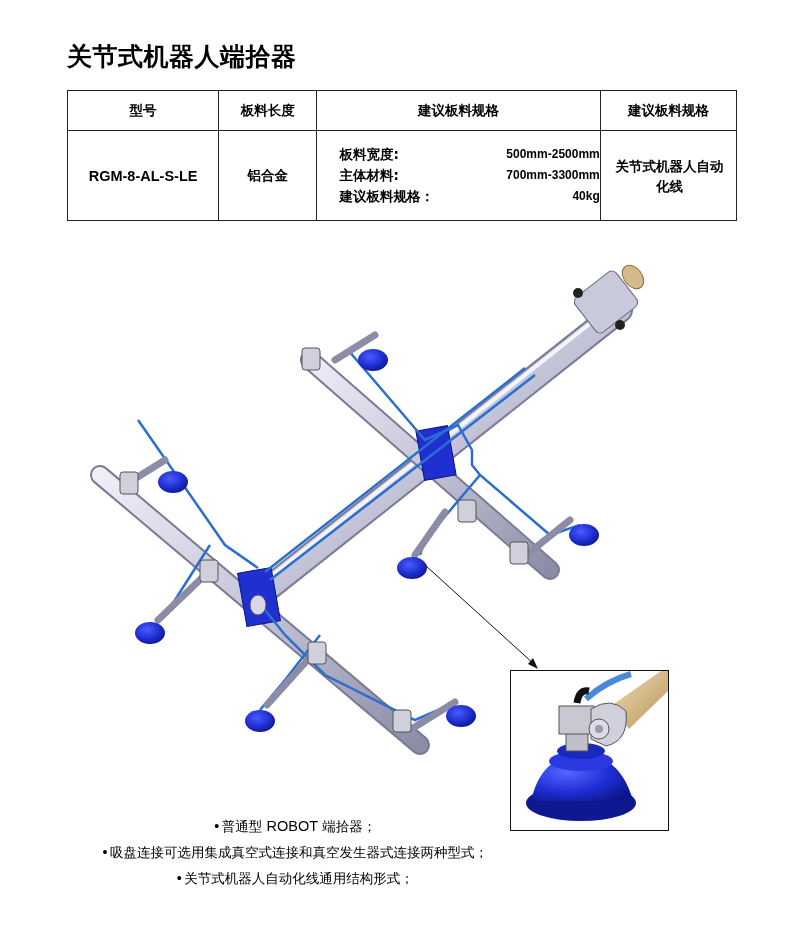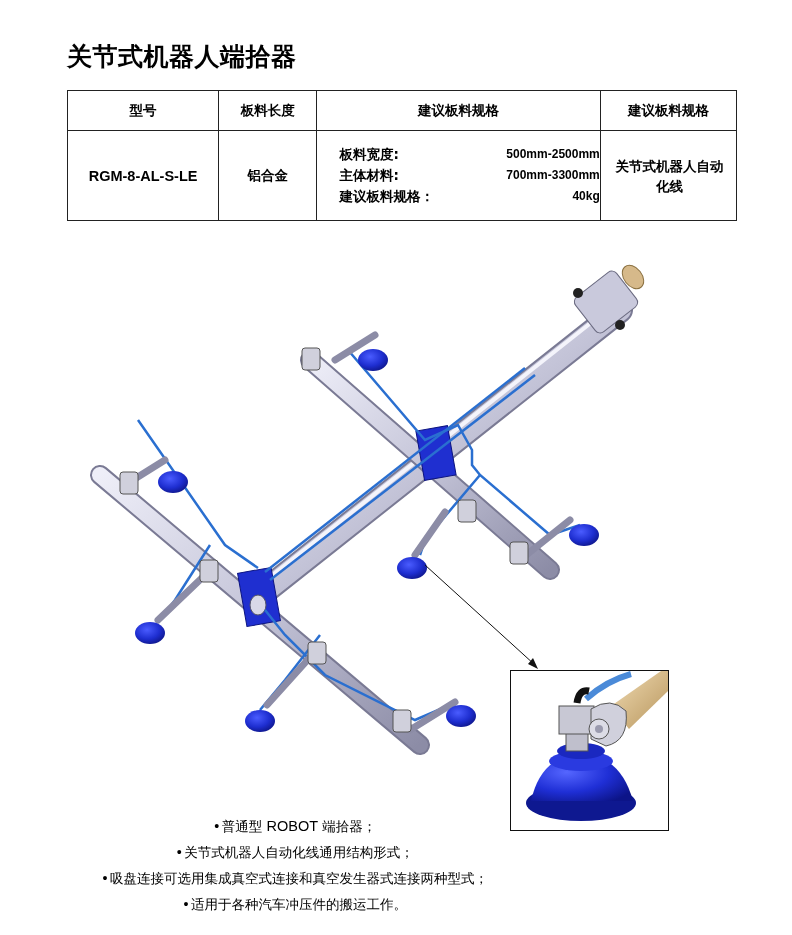--- a/index.html
+++ b/index.html
@@ -184,21 +184,18 @@
     <circle cx="88" cy="58" r="4" fill="#9a9aae"></circle>
     <path d="M66 32 Q68 18 78 20" stroke="#111" stroke-width="7" fill="none"></path>
   </svg>
 </div>
 
 <ul class="bullets">
   <li>
     <span class="dot">•</span><span>普通型 </span><span class="latin">ROBOT</span><span> 端拾器；</span>
   </li>
   <li>
-    <span class="dot">•</span><span>关节式机器人自动化线通用结构形式；</span>
-  </li>
-  <li>
     <span class="dot">•</span><span>吸盘连接可选用集成真空式连接和真空发生器式连接两种型式；</span>
   </li>
   <li>
-    <span class="dot">•</span><span>适用于各种汽车冲压件的搬运工作。</span>
+    <span class="dot">•</span><span>关节式机器人自动化线通用结构形式；</span>
   </li>
 </ul>
 
 </body></html>

